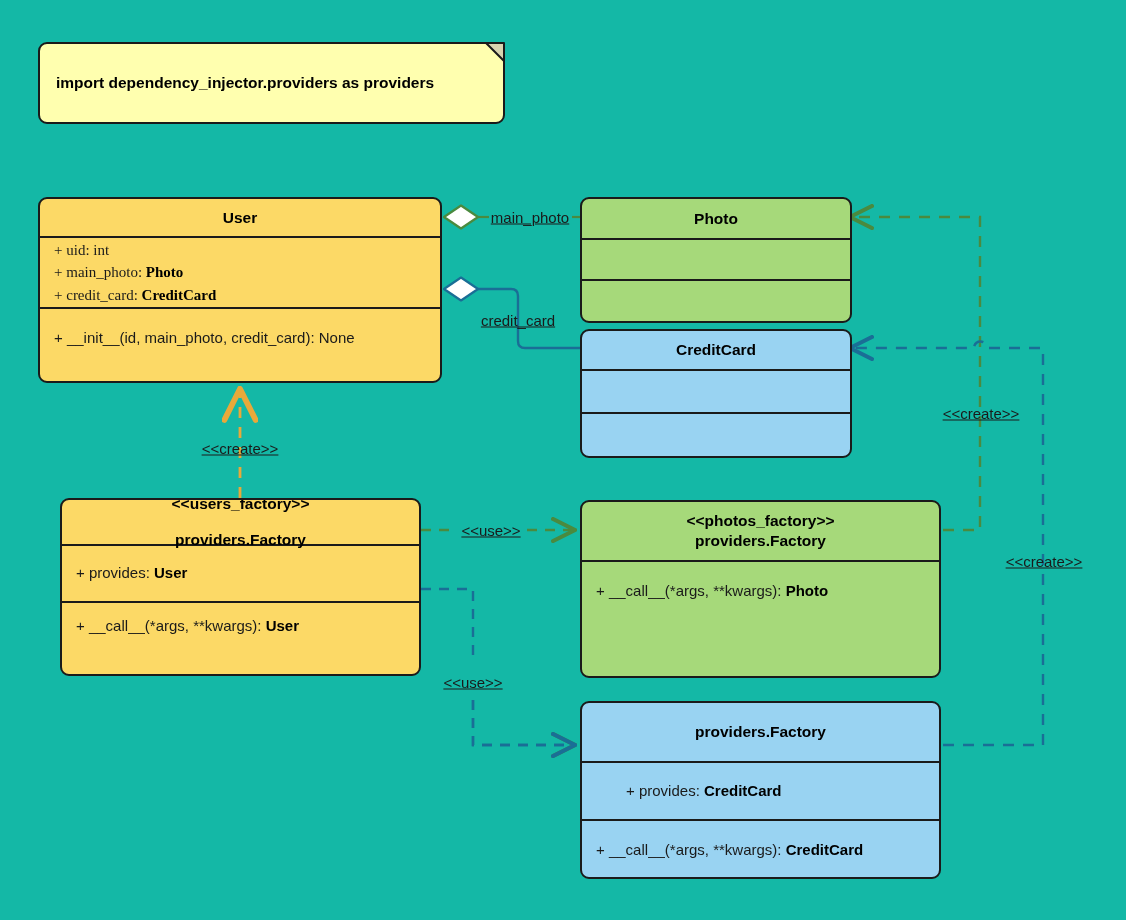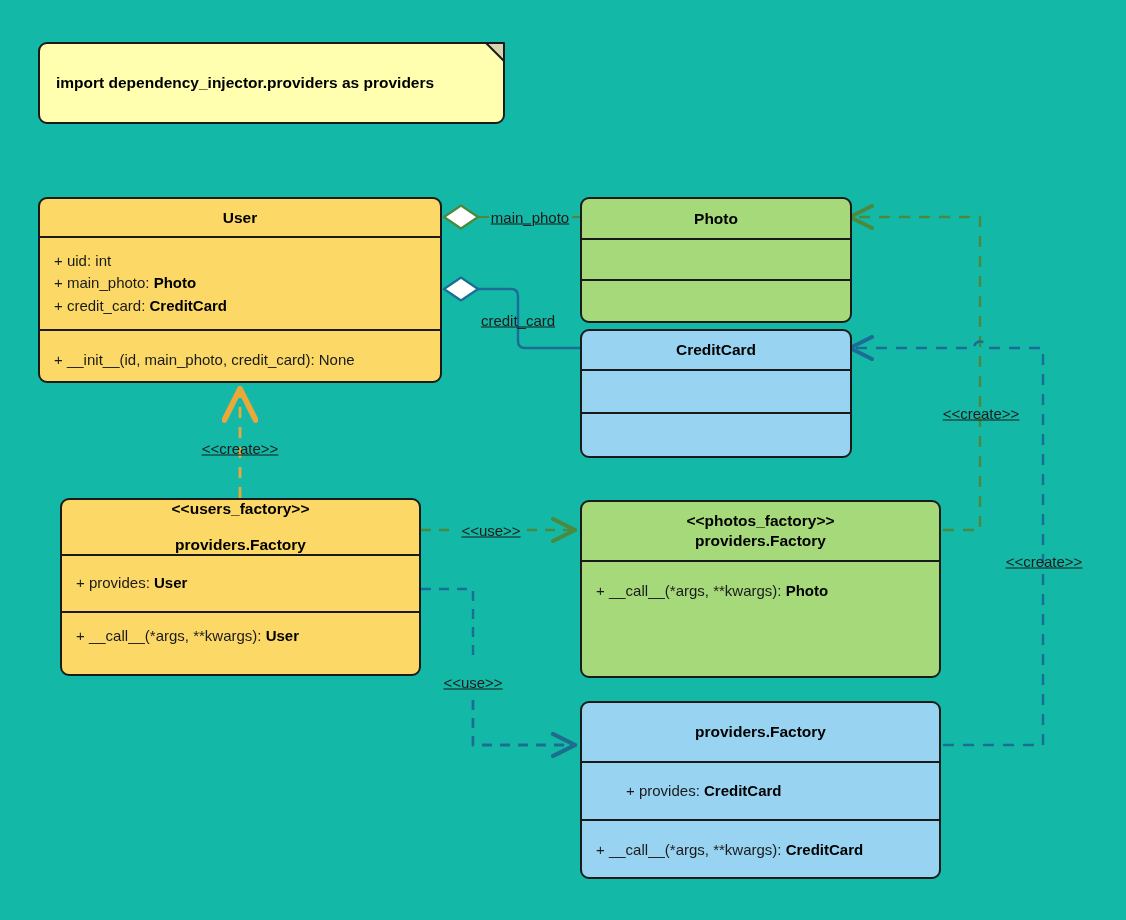--- a/index.html
+++ b/index.html
@@ -178,21 +178,21 @@
     <svg class="fold" viewBox="0 0 26 26">
       <path d="M 8 0 L 26 18 L 26 0 Z" fill="#d8d4b0" stroke="#1a1a1a" stroke-width="2" stroke-linejoin="round"></path>
     </svg>
     <div class="note-text">import dependency_injector.providers as providers</div>
   </div>
 
   <div class="uml-class c-yellow" style="left:38px; top:197px; width:404px; height:186px;">
     <div class="compartment head" style="height:39px;">
       <span>User</span>
     </div>
-    <div class="compartment members" style="height:93px;">
+    <div class="compartment members" style="height:71px;font-family:Liberation Serif, serif;">
       <div class="row">
         <span>+</span>
         <span>uid: </span><span>int</span>
       </div>
       <div class="row">
         <span>+</span>
         <span>main_photo: </span><b>Photo</b>
       </div>
       <div class="row">
         <span>+</span>
@@ -217,21 +217,21 @@
 
   <div class="uml-class c-blue" style="left:580px; top:329px; width:272px; height:129px;">
     <div class="compartment head" style="height:40px;">
       <span>CreditCard</span>
     </div>
     <div class="compartment" style="height:43px;"></div>
     <div class="compartment" style="height:43px;"></div>
   </div>
 
   <div class="uml-class c-yellow" style="left:60px; top:498px; width:361px; height:178px;">
-    <div class="compartment head" style="height:56px;gap:16px;">
+    <div class="compartment head" style="height:46px;gap:16px;">
       <span class="stereo">&lt;&lt;users_factory&gt;&gt;</span>
       <span>providers.Factory</span>
     </div>
     <div class="compartment members" style="height:57px;">
       <div class="row">
         <span>+</span>
         <span>provides: </span><b>User</b>
       </div>
     </div>
     <div class="compartment members" style="height:46px;">

